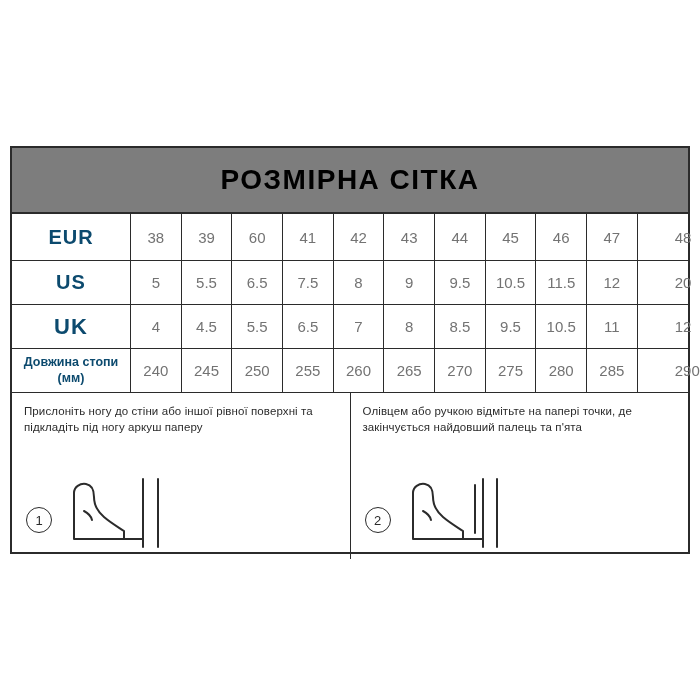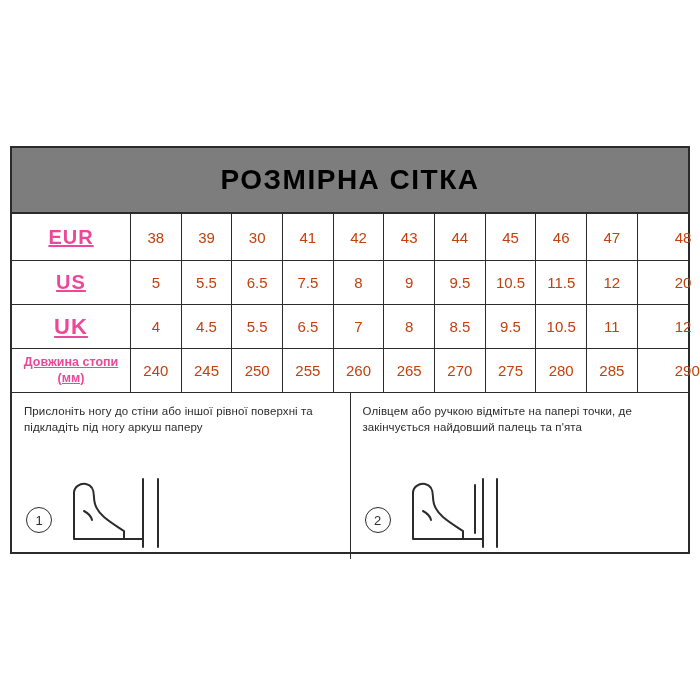--- a/index.html
+++ b/index.html
@@ -38,29 +38,28 @@
     width: 100%;
     border-collapse: collapse;
     table-layout: fixed;
   }
   table.size-table td {
     border: 1px solid #2b2b2b;
     height: 41px;
     text-align: center;
     vertical-align: middle;
     font-size: 15px;
-    color: #c2410c;
+    color: #737373;
   }
   table.size-table tr.row-eur td { height: 44px; }
   table.size-table td.label {
     width: 116px;
-    color: #ec4899;
+    color: #0c4a6e;
     font-weight: bold;
     border-left: none;
-    text-decoration: underline;
   }
   table.size-table td.label.eur { font-size: 20px; letter-spacing: 1px; }
   table.size-table td.label.us  { font-size: 20px; letter-spacing: 1px; }
   table.size-table td.label.uk  { font-size: 22px; letter-spacing: 1px; }
   table.size-table td.label.len {
     font-size: 12.5px;
     line-height: 1.25;
     letter-spacing: 0;
   }
   table.size-table td.val { font-size: 15px; }
@@ -117,21 +116,21 @@
   <div class="title-bar">
     <div class="title">РОЗМІРНА СІТКА</div>
   </div>
 
   <table class="size-table">
     <tbody>
       <tr class="row-eur">
         <td class="label eur">EUR</td>
         <td class="val">38</td>
         <td class="val">39</td>
-        <td class="val">30</td>
+        <td class="val">60</td>
         <td class="val">41</td>
         <td class="val">42</td>
         <td class="val">43</td>
         <td class="val">44</td>
         <td class="val">45</td>
         <td class="val">46</td>
         <td class="val">47</td>
         <td class="val">48</td>
       </tr>
       <tr>

